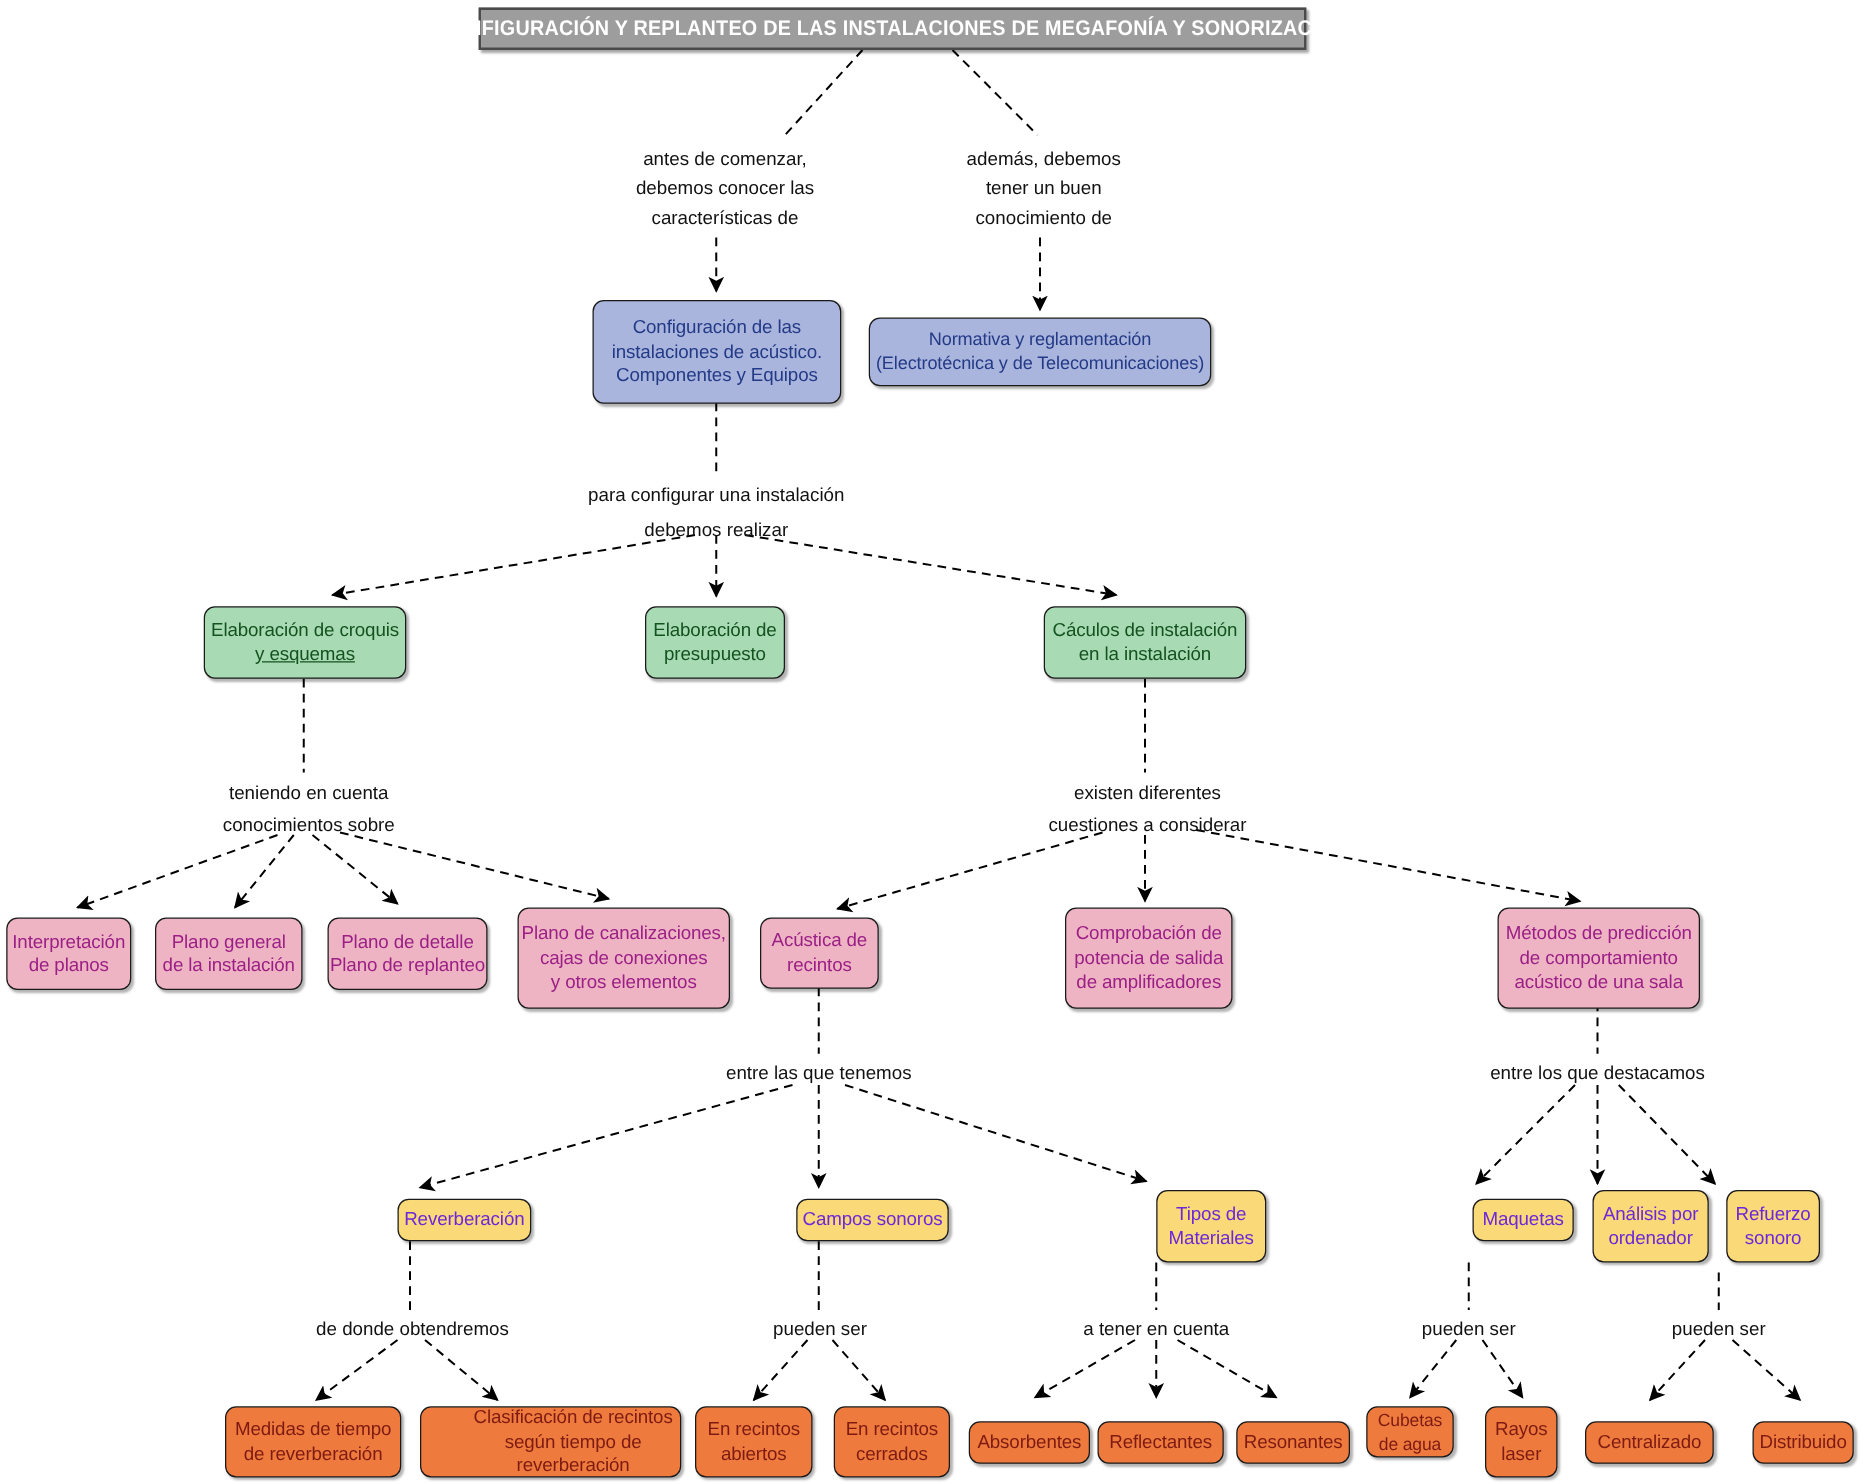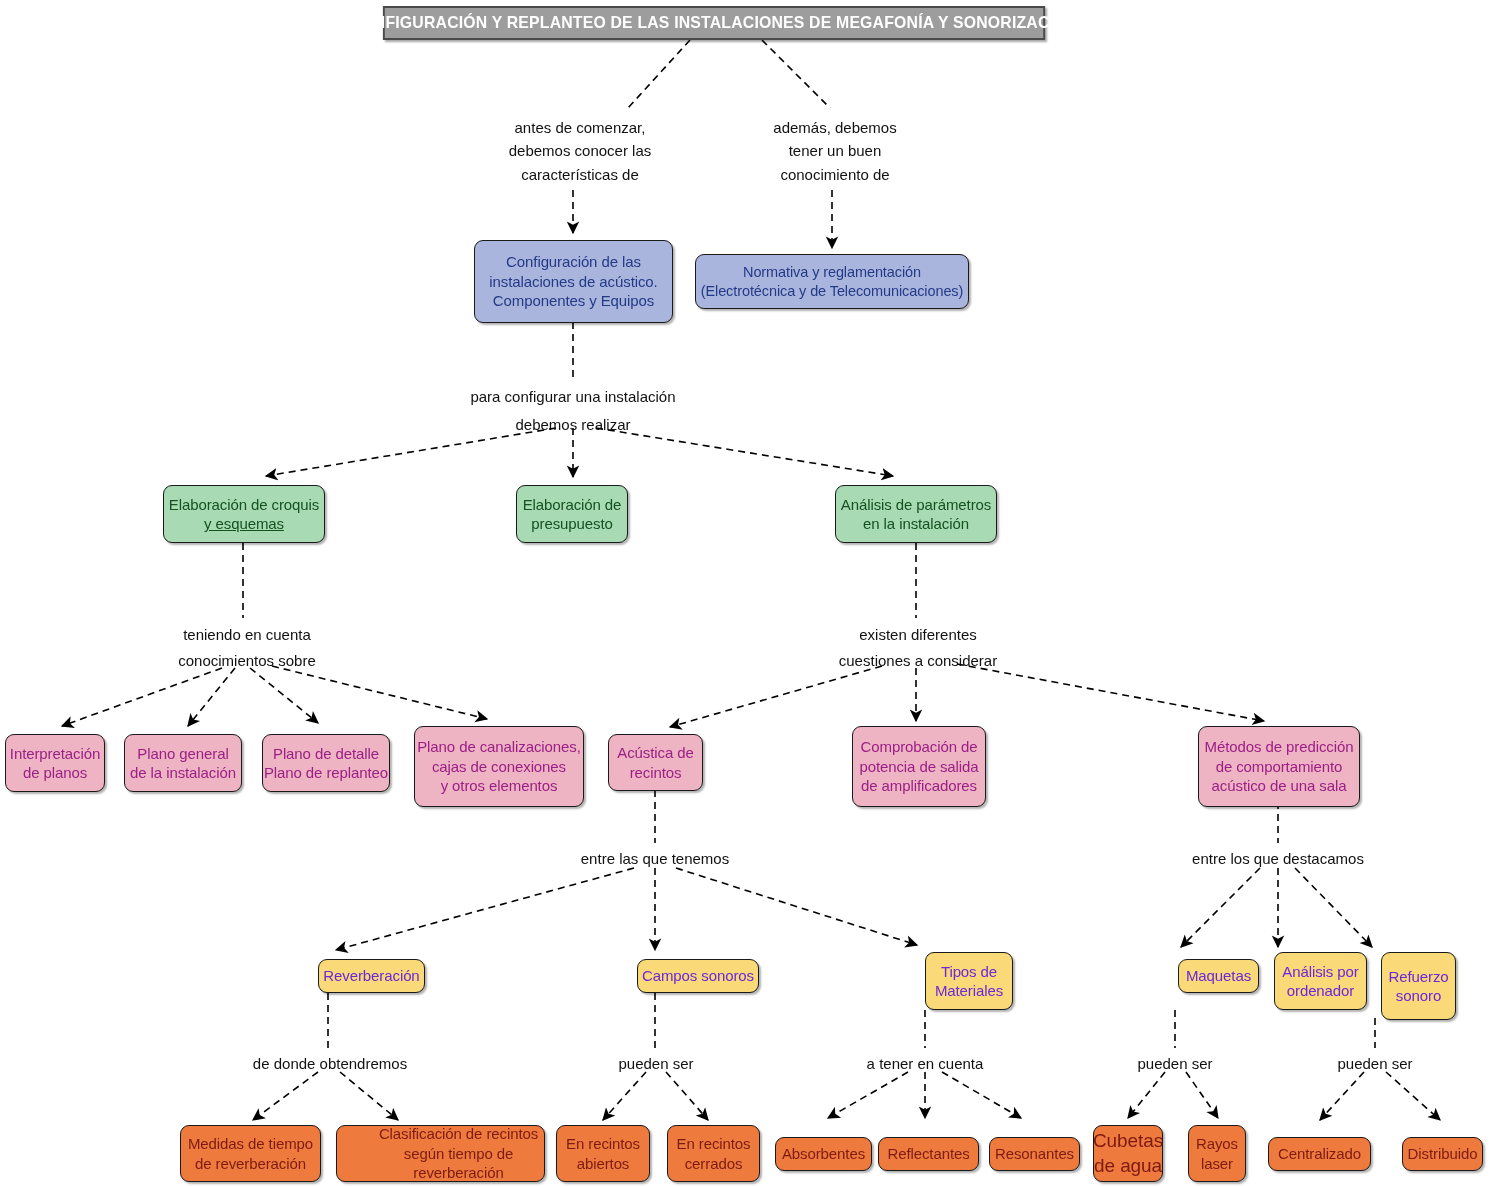--- a/index.html
+++ b/index.html
@@ -206,21 +206,21 @@
       </div>
     </div>
   <div class="node n-green" style="left:516px;top:485px;width:112px;height:58px;font-size:15px;">
       <div>
         <span style="display: block;">Elaboración de</span>
         <span style="display: block;">presupuesto</span>
       </div>
     </div>
   <div class="node n-green" style="left:835px;top:485px;width:162px;height:58px;font-size:15px;">
       <div>
-        <span style="display: block;">Análisis de parámetros</span>
+        <span style="display: block;">Cáculos de instalación</span>
         <span style="display: block;">en la instalación</span>
       </div>
     </div>
 
   <div class="node n-pink" style="left:5px;top:734px;width:100px;height:58px;font-size:15px;">
       <div>
         <span style="display: block;">Interpretación</span>
         <span style="display: block;">de planos</span>
       </div>
     </div>
@@ -284,21 +284,21 @@
       <div>
         <span style="display: block;">Maquetas</span>
       </div>
     </div>
   <div class="node n-yellow" style="left:1231px;top:952px;width:93px;height:58px;font-size:15px;">
       <div>
         <span style="display: block;">Análisis por</span>
         <span style="display: block;">ordenador</span>
       </div>
     </div>
-  <div class="node n-yellow" style="left:1338px;top:952px;width:75px;height:68px;font-size:15px;">
+  <div class="node n-yellow" style="left:1338px;top:952px;width:75px;height:58px;font-size:15px;">
       <div>
         <span style="display: block;">Refuerzo</span>
         <span style="display: block;">sonoro</span>
       </div>
     </div>
 
   <div class="node n-orange" style="left:180px;top:1125px;width:141px;height:57px;font-size:15px;">
       <div>
         <span style="display: block;">Medidas de tiempo</span>
         <span style="display: block;">de reverberación</span>
@@ -330,21 +330,21 @@
   <div class="node n-orange" style="left:878px;top:1137px;width:101px;height:34px;font-size:15px;">
       <div>
         <span style="display: block;">Reflectantes</span>
       </div>
     </div>
   <div class="node n-orange" style="left:989px;top:1137px;width:91px;height:34px;font-size:15px;">
       <div>
         <span style="display: block;">Resonantes</span>
       </div>
     </div>
-  <div class="node n-orange" style="left:1093px;top:1125px;width:70px;height:57px;font-size:19px;">
+  <div class="node n-orange" style="left:1093px;top:1125px;width:70px;height:41px;font-size:14px;">
       <div>
         <span style="display: block;">Cubetas</span>
         <span style="display: block;">de agua</span>
       </div>
     </div>
   <div class="node n-orange" style="left:1188px;top:1125px;width:58px;height:57px;font-size:15px;">
       <div>
         <span style="display: block;">Rayos</span>
         <span style="display: block;">laser</span>
       </div>

